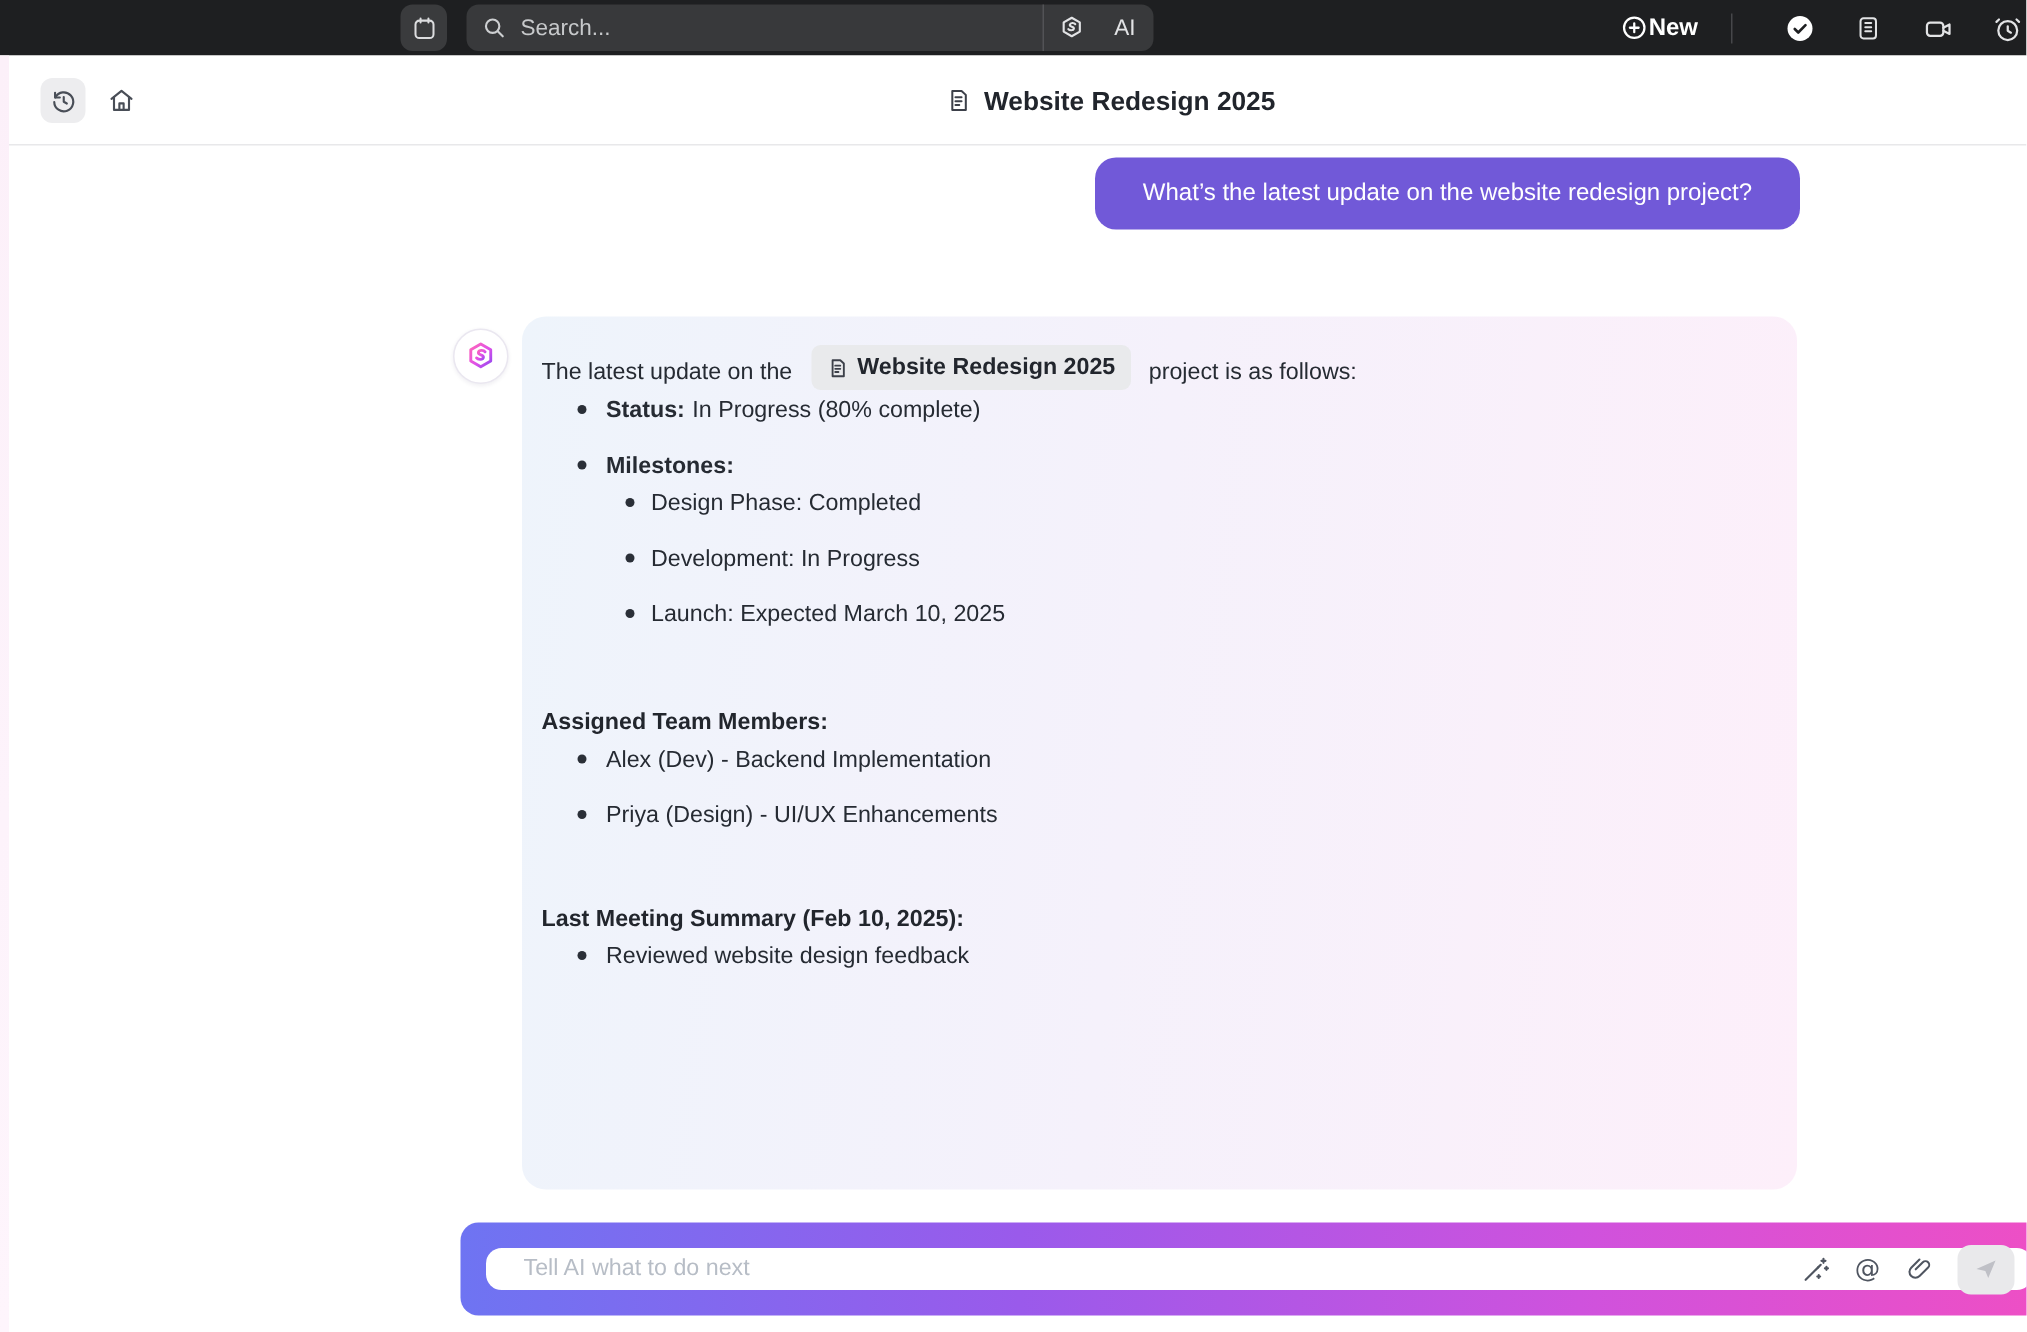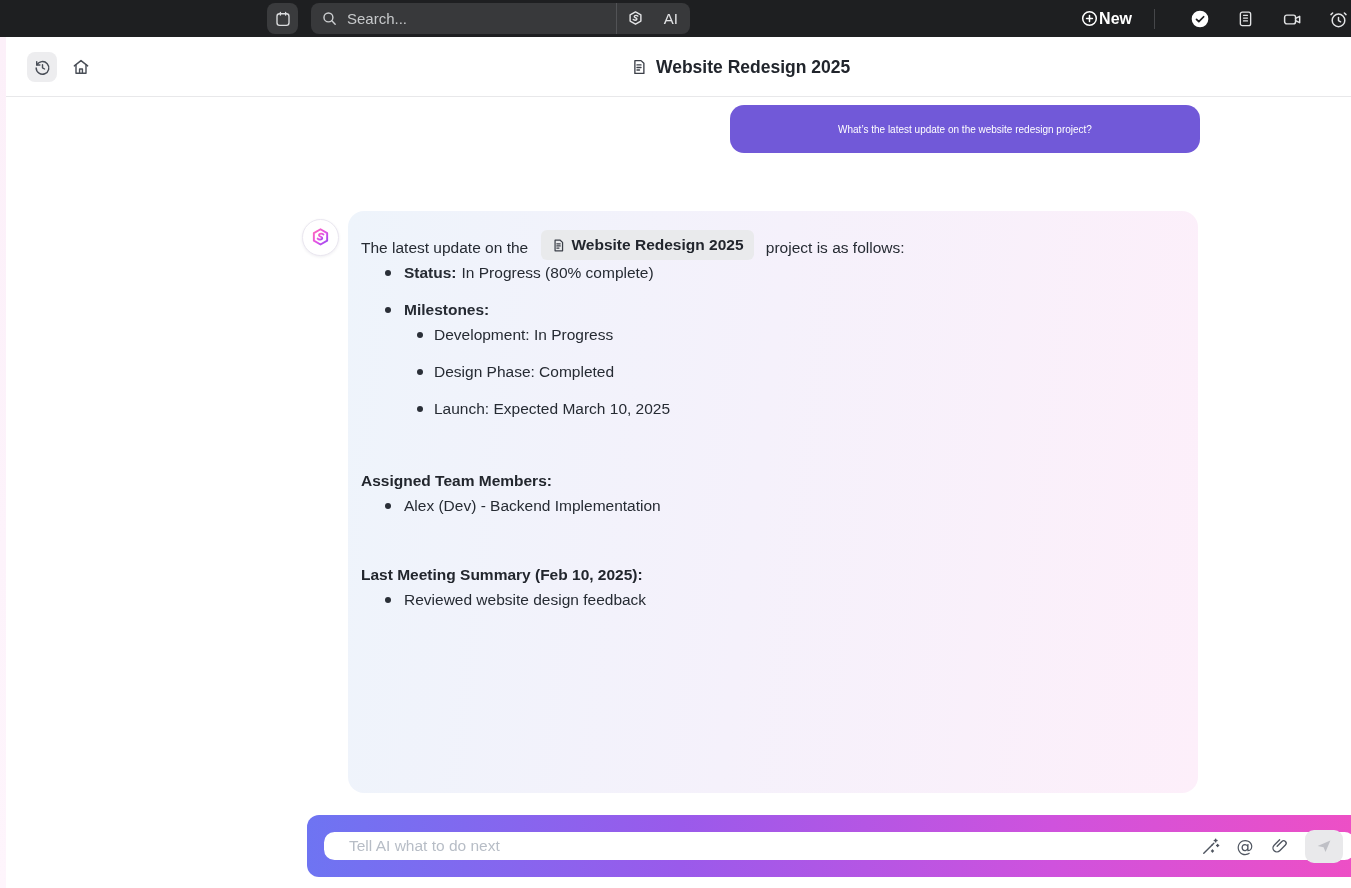--- a/index.html
+++ b/index.html
@@ -7,21 +7,21 @@
     width:1351px;height:888px;position:relative;overflow:hidden;
     background:#ffffff;font-family:"Liberation Sans","DejaVu Sans",sans-serif;
     -webkit-font-smoothing:antialiased;
   }
   svg{display:block;}
 
   
   .topbar{position:absolute;left:0;top:0;width:1351px;height:37px;background:#1e1f21;}
   .cal-btn{position:absolute;left:267px;top:3px;width:31px;height:31px;background:#3a3b3d;
     border-radius:8px;display:flex;align-items:center;justify-content:center;cursor:pointer;}
-  .searchbox{position:absolute;left:311px;top:3px;width:379px;height:31px;background:#38393b;
+  .searchbox{position:absolute;left:311px;top:3px;width:458px;height:31px;background:#38393b;
     border-radius:8px;display:flex;align-items:center;cursor:pointer;}
   .searchbox .mag{margin-left:10px;}
   .search-ph{flex:1;margin-left:9px;font-size:15px;color:#c7c9cb;}
   .ai-sec{display:flex;align-items:center;gap:20px;height:31px;padding:0 12px 0 10px;
     border-left:1px solid #525356;color:#e2e3e5;font-size:15px;cursor:pointer;}
   .topbar-right{position:absolute;right:3px;top:0;height:37px;display:flex;align-items:center;}
   .new-btn{display:flex;align-items:center;gap:0;color:#ffffff;font-size:16px;font-weight:700;cursor:pointer;}
   .tb-divider{width:1px;height:20px;background:#46474a;margin:0 22px;}
   .tb-icon{width:20px;height:20px;margin:0 13px;cursor:pointer;}
   .tb-icon:last-child{margin-right:0;}
@@ -35,21 +35,21 @@
     display:flex;align-items:center;justify-content:center;cursor:pointer;}
   .doc-title{position:absolute;left:630px;top:0;height:60px;display:flex;align-items:center;gap:8px;
     font-size:17.5px;font-weight:700;color:#21252c;}
 
   
   .left-strip{position:absolute;left:0;top:37px;width:6px;height:851px;
     background:linear-gradient(180deg,#fcf0f9 0%,#fdf3fb 60%,#fef5fc 100%);z-index:5;}
 
   
   .user-bubble{position:absolute;left:730px;top:105px;width:470px;height:48px;background:#7159d8;
-    border-radius:14px;color:#ffffff;font-size:10px;display:flex;align-items:center;
+    border-radius:14px;color:#ffffff;font-size:16px;display:flex;align-items:center;
     justify-content:center;cursor:default;}
   .ai-avatar{position:absolute;left:302px;top:219px;width:35px;height:35px;border-radius:50%;
     background:#ffffff;border:1px solid #eae7f0;box-shadow:0 1px 3px rgba(40,20,80,.08);
     display:flex;align-items:center;justify-content:center;}
   .ai-card{position:absolute;left:348px;top:211px;width:850px;height:582px;border-radius:16px;
     background:linear-gradient(97deg,#eef4fb 0%,#f5f1fb 48%,#fdeffa 100%);
     box-sizing:border-box;padding:19px 13px;overflow:hidden;
     color:#262b33;font-size:15.5px;}
   .intro{margin:0;line-height:24px;}
   .doc-chip{display:inline-flex;align-items:center;gap:6px;background:#e9eaec;border-radius:6px;
@@ -224,28 +224,29 @@
   <ul class="blist m-top-ul1">
     <li>
       <span class="b">Status:</span><span class="sp">In Progress (80% complete)</span>
     </li>
     <li>
       <span class="b">Milestones:</span><span class="sp"></span>
     </li>
   </ul>
 
   <ul class="blist lvl2 m-top-ul2">
+    <li>Design Phase: Completed</li>
     <li>Development: In Progress</li>
-    <li>Design Phase: Completed</li>
     <li>Launch: Expected March 10, 2025</li>
   </ul>
 
   <p class="sec-head m-team-head">Assigned Team Members:</p>
   <ul class="blist m-team-ul">
     <li>Alex (Dev) - Backend Implementation</li>
+    <li>Priya (Design) - UI/UX Enhancements</li>
   </ul>
 
   <p class="sec-head m-meet-head">Last Meeting Summary (Feb 10, 2025):</p>
   <ul class="blist m-meet-ul">
     <li>Reviewed website design feedback</li>
   </ul>
 </div>
 
 <div class="composer">
   <div class="composer-inner">

